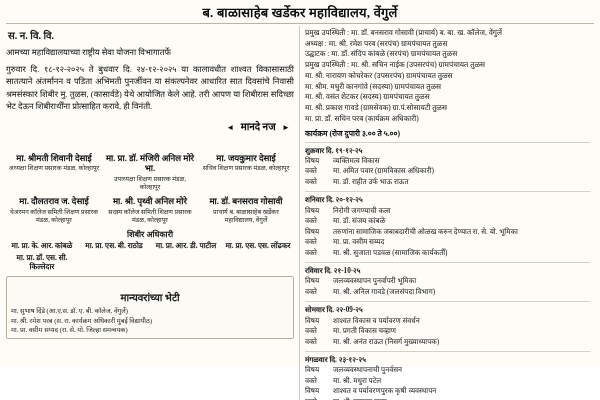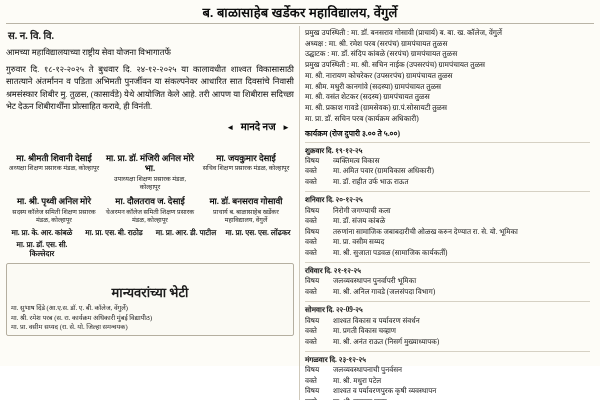--- a/index.html
+++ b/index.html
@@ -116,22 +116,22 @@
     margin-top:4px;
     border:1px solid #b5afa0;
     border-radius:2px;
     padding:2px 4px 3px 4px;
     background:#fbfaf4;
   }
   .guests-title{
     text-align:center;
     font-family:"Liberation Serif", serif;
     font-weight:bold;
-    font-size:13px;
-    margin:17px 0 2px 0;
+    font-size:10px;
+    margin:11px 0 2px 0;
   }
   .guest-line{
     font-family:"Liberation Serif", serif;
     font-size:6.6px;
     line-height:1.45;
     color:#1a1a1a;
   }
   
   .r-head{
     font-family:"Liberation Serif", serif;
@@ -204,36 +204,37 @@
         </div>
         <div class="person">
           <div class="nm">मा. जयकुमार देसाई</div>
           <div class="role">सचिव
 शिक्षण प्रसारक मंडळ, कोल्हापूर</div>
         </div>
       </div>
 
       <div class="people-row">
         <div class="person">
+          <div class="nm">मा. दौलतराव ज. देसाई</div>
+          <div class="role">चेअरमन कॉलेज समिती
+शिक्षण प्रसारक मंडळ, कोल्हापूर</div>
+        </div>
+        <div class="person">
           <div class="nm">मा. श्री. पृथ्वी अनिल मोरे</div>
           <div class="role">सदस्य कॉलेज समिती
-शिक्षण प्रसारक मंडळ, कोल्हापूर</div>
-        </div>
-        <div class="person">
-          <div class="nm">मा. दौलतराव ज. देसाई</div>
-          <div class="role">चेअरमन कॉलेज समिती
 शिक्षण प्रसारक मंडळ, कोल्हापूर</div>
         </div>
         <div class="person">
           <div class="nm">मा. डॉ. बनसराव गोसावी</div>
           <div class="role">प्राचार्य
 ब. बाळासाहेब खर्डेकर महाविद्यालय, वेंगुर्ले</div>
         </div>
       </div>
 
+      <div class="officers-title">शिबीर अधिकारी</div>
       <div class="officers">
         <div class="o">मा. प्रा. के. आर. कांबळे</div>
         <div class="o">मा. प्रा. एस. बी. राठोड</div>
         <div class="o">मा. प्रा. आर. डी. पाटील</div>
         <div class="o">मा. प्रा. एस. एस. लोंढकर</div>
       </div>
       <div class="officers">
         <div class="o">मा. प्रा. डॉ. एस. सी. किल्लेदार</div>
         <div class="o"></div>
         <div class="o"></div>
@@ -300,21 +301,21 @@
           <span class="v">मा. प्रा. वसीम सय्यद</span>
         </div>
         <div class="row">
           <span class="k">वक्ते</span>
           <span class="v">मा. श्री. सुजाता पडवळ (सामाजिक कार्यकर्ती)</span>
         </div>
       </div>
       <div class="sep"></div>
 
       <div class="day">
-        <div class="dhead">रविवार दि. २१-१२-२५</div>
+        <div class="dhead">रविवार दि. २१-10-२५</div>
         <div class="row">
           <span class="k">विषय</span>
           <span class="v">जलव्यवस्थापन पुनर्वापरी भूमिका</span>
         </div>
         <div class="row">
           <span class="k">वक्ते</span>
           <span class="v">मा. श्री. अनिल गावडे (जलसंपदा विभाग)</span>
         </div>
       </div>
       <div class="sep"></div>

